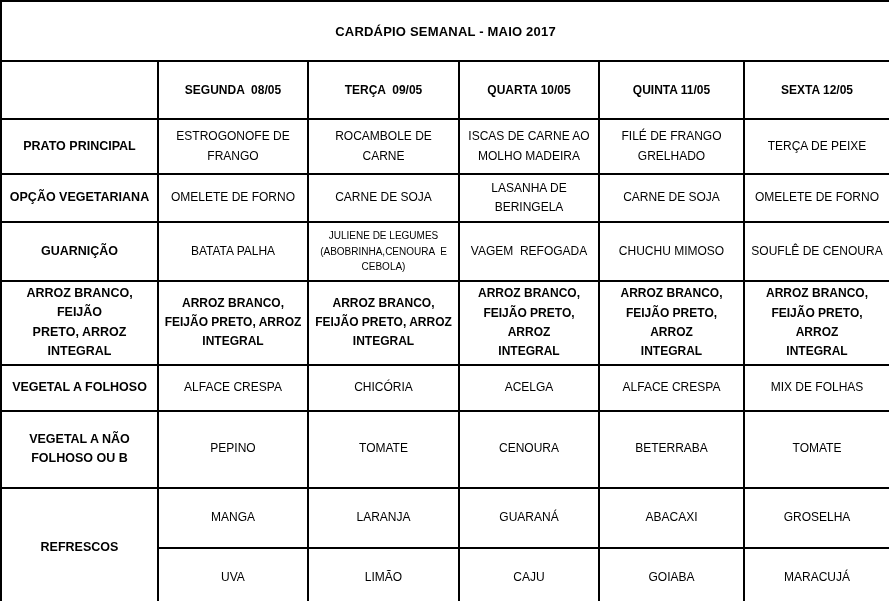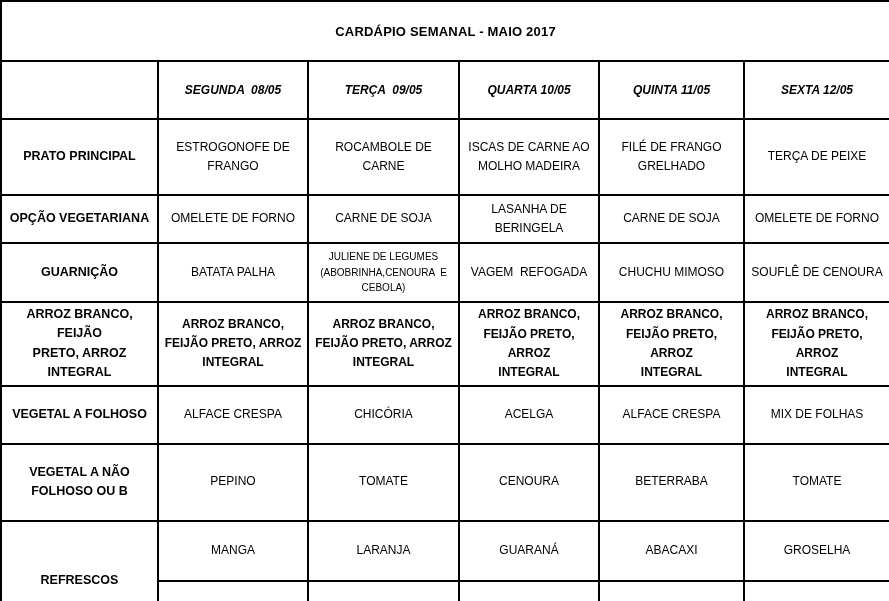--- a/index.html
+++ b/index.html
@@ -24,21 +24,20 @@
   .title-cell {
     font-weight: bold;
     font-size: 13px;
     text-align: center;
     letter-spacing: 0.2px;
   }
   .col-header {
     font-weight: bold;
     font-size: 12px;
     text-align: center;
-    font-style: italic;
   }
   .row-label {
     font-weight: bold;
     font-size: 12.5px;
     text-align: left;
     line-height: 1.55;
     padding-left: 4px;
   }
   .cell {
     font-size: 12px;
@@ -68,21 +67,21 @@
 
   <tr style="height:58px">
     <th class="col-header"></th>
     <th class="col-header">SEGUNDA  08/05</th>
     <th class="col-header">TERÇA  09/05</th>
     <th class="col-header">QUARTA 10/05</th>
     <th class="col-header">QUINTA 11/05</th>
     <th class="col-header">SEXTA 12/05</th>
   </tr>
 
-  <tr style="height:76px">
+  <tr style="height:55px">
     <td class="row-label">PRATO PRINCIPAL</td>
     <td class="cell">ESTROGONOFE DE
 FRANGO</td>
     <td class="cell">ROCAMBOLE DE CARNE</td>
     <td class="cell">ISCAS DE CARNE AO
 MOLHO MADEIRA</td>
     <td class="cell">FILÉ DE FRANGO
 GRELHADO</td>
     <td class="cell">TERÇA DE PEIXE</td>
   </tr>
@@ -121,21 +120,21 @@
 FEIJÃO PRETO, ARROZ
 INTEGRAL</td>
     <td class="cell bold">ARROZ BRANCO,
 FEIJÃO PRETO, ARROZ
 INTEGRAL</td>
     <td class="cell bold">ARROZ BRANCO,
 FEIJÃO PRETO, ARROZ
 INTEGRAL</td>
   </tr>
 
-  <tr style="height:58px">
+  <tr style="height:46px">
     <td class="row-label">VEGETAL A FOLHOSO</td>
     <td class="cell">ALFACE CRESPA</td>
     <td class="cell">CHICÓRIA</td>
     <td class="cell">ACELGA</td>
     <td class="cell">ALFACE CRESPA</td>
     <td class="cell">MIX DE FOLHAS</td>
   </tr>
 
   <tr style="height:77px">
     <td class="row-label">VEGETAL A NÃO

